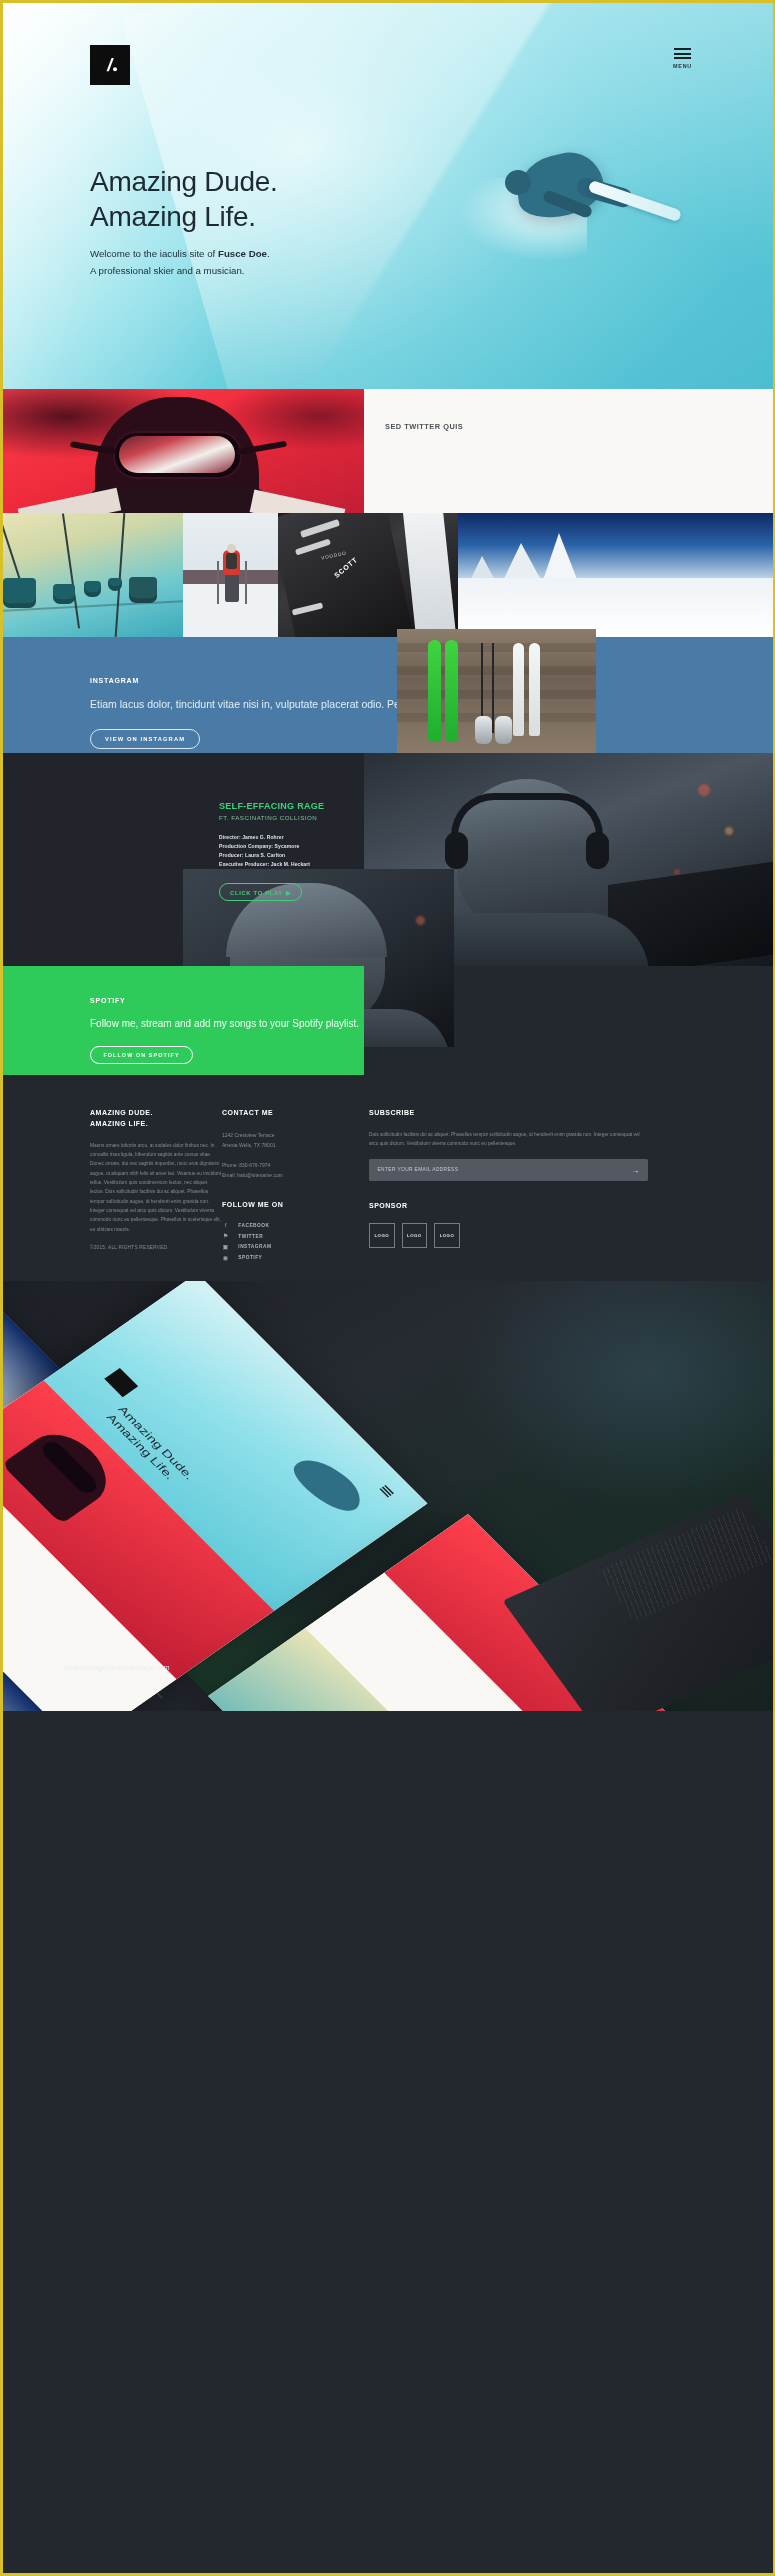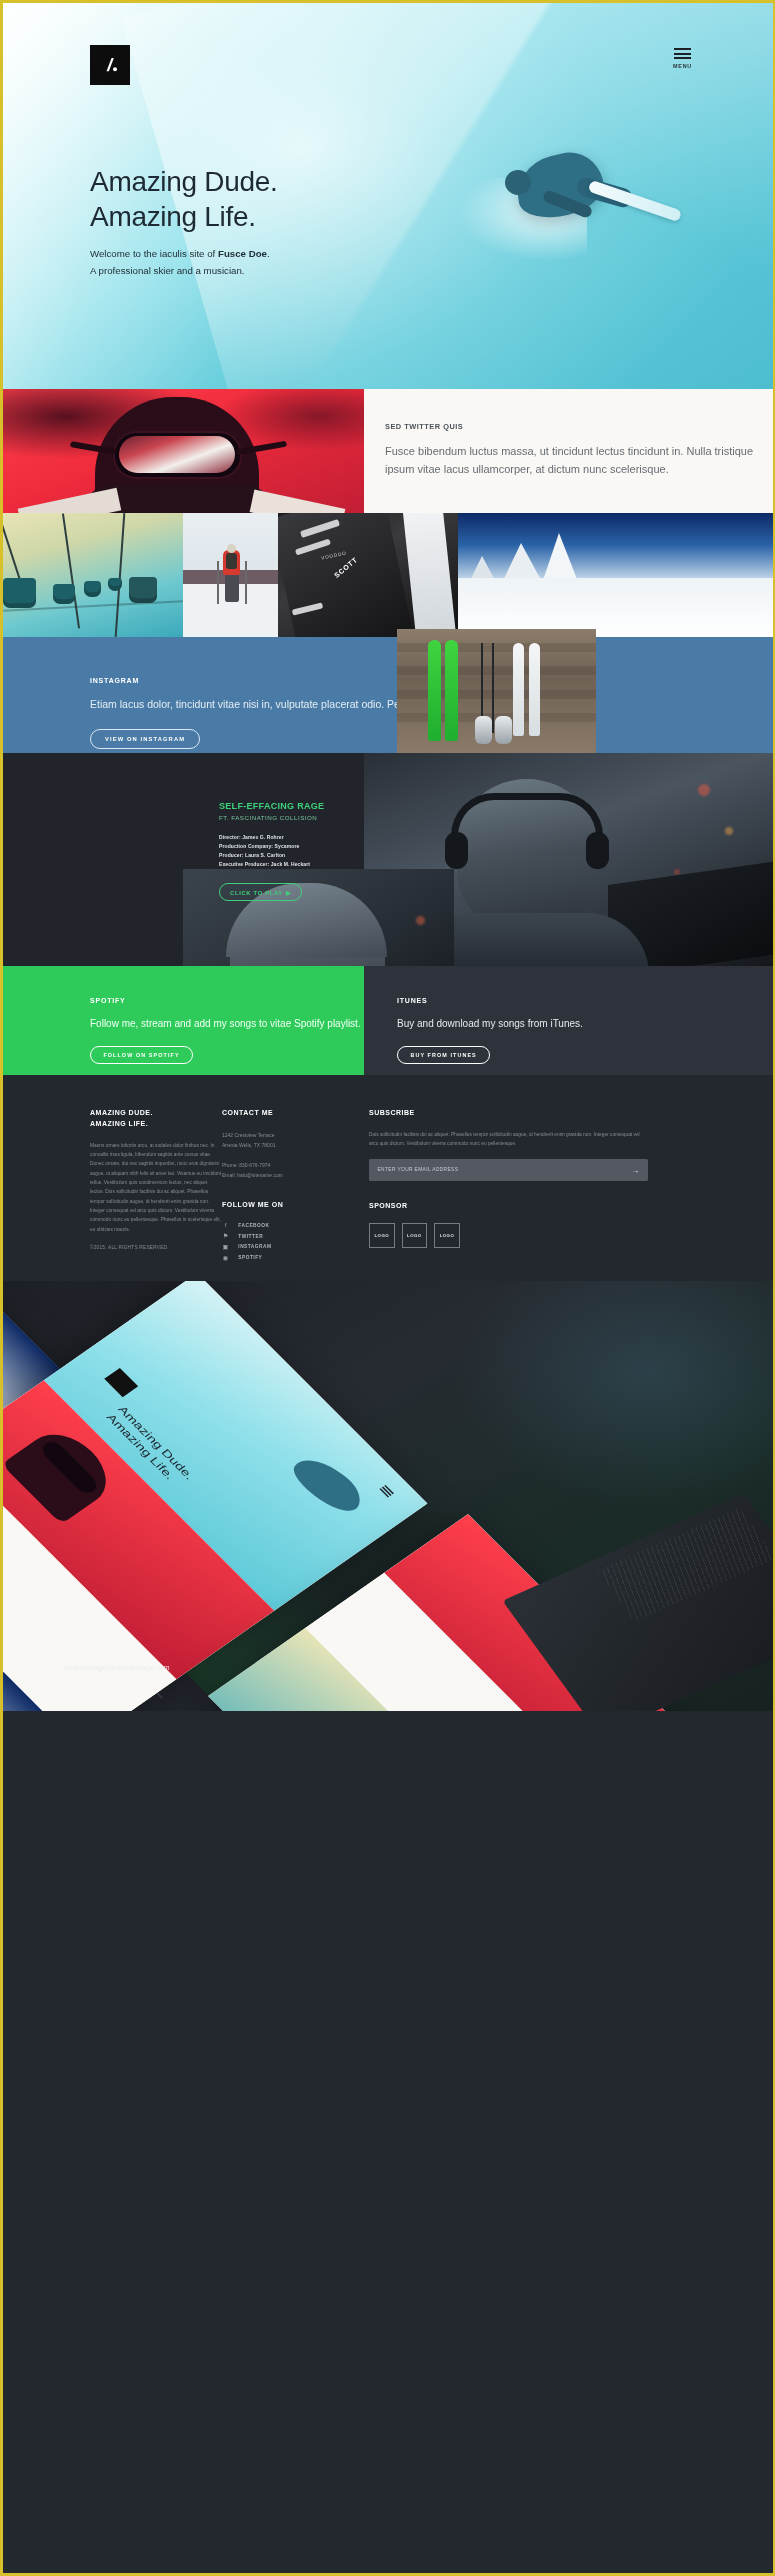--- a/index.html
+++ b/index.html
@@ -526,21 +526,20 @@
       <div class="gog-collar"></div>
       <div class="gog-goggle"></div>
       <div class="gog-lens"></div>
       <div class="gog-strapL"></div>
       <div class="gog-strapR"></div>
       <div class="gog-shoulderL"></div>
       <div class="gog-shoulderR"></div>
     </div>
     <div class="goggles-text">
       <div class="kicker">SED TWITTER QUIS</div>
-      <div class="body-lede">Fusce bibendum luctus massa, ut tincidunt lectus tincidunt in. Nulla tristique ipsum vitae lacus ullamcorper, at dictum nunc scelerisque.</div>
     </div>
   </section>
 
   <section class="photo-grid">
     <div class="pg pg1">
       <div class="cable" style="left:7.8px;top:0;width:1.6px;height:85px;transform:rotate(-18deg);"></div>
       <div class="cable" style="left:67px;top:0;width:1.6px;height:116px;transform:rotate(-8deg);"></div>
       <div class="cable" style="left:116px;top:0;width:1.6px;height:124px;transform:rotate(4deg);"></div>
       <div class="gondola" style="left:0px;top:65px;width:33px;height:29.5px;"></div>
       <div class="gondola" style="left:50px;top:71px;width:22px;height:20px;"></div>
@@ -634,29 +633,22 @@
       <div class="btn-play">
         <span>CLICK TO PLAY</span><span class="tri">▶</span>
       </div>
     </div>
   </section>
 
   <section class="sec-music">
     <div class="music-left">
       <div class="music-inner">
         <div class="sec-kicker">SPOTIFY</div>
-        <div class="music-text">Follow me, stream and add my songs to vitae Spotify playlist.</div>
+        <div class="music-text">Follow me, stream and add my songs to your Spotify playlist.</div>
         <div class="btn-ghost-dark">FOLLOW ON SPOTIFY</div>
-      </div>
-    </div>
-    <div class="music-right">
-      <div class="music-inner">
-        <div class="sec-kicker">ITUNES</div>
-        <div class="music-text">Buy and download my songs from iTunes.</div>
-        <div class="btn-ghost-dark">BUY FROM ITUNES</div>
       </div>
     </div>
   </section>
 
   <footer class="footer">
     <div class="footer-cols">
 
       <div class="fcol-about">
         <div class="f-head">
           <span>AMAZING DUDE.</span><br>

